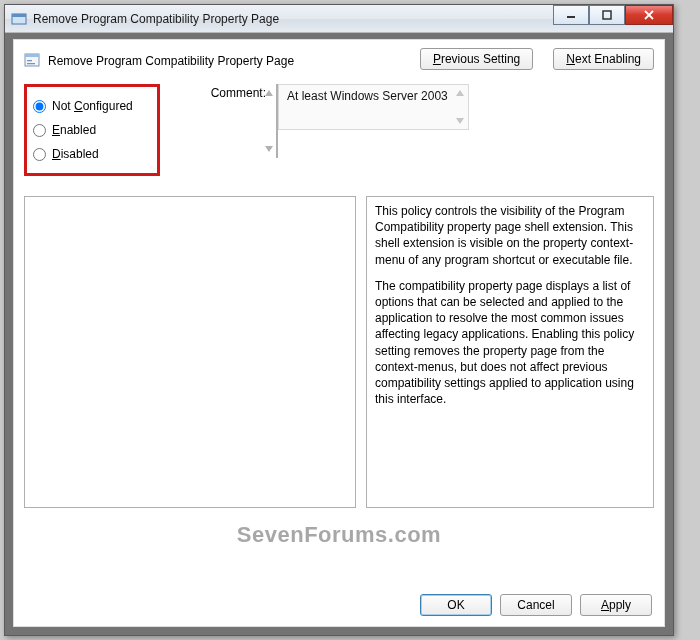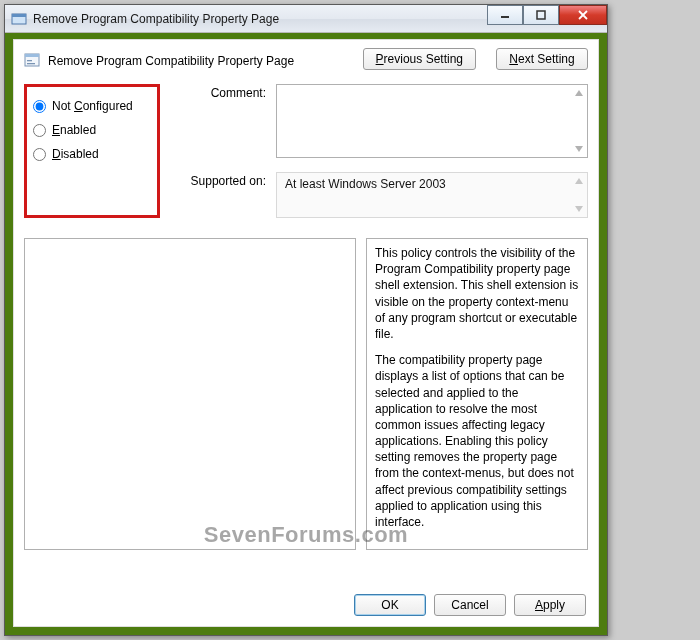--- a/index.html
+++ b/index.html
@@ -1,17 +1,17 @@
 <!DOCTYPE html>
 <html><head>
   <meta charset="utf-8">
   <style>
     * { box-sizing: border-box; font-family: "Segoe UI", Tahoma, sans-serif; font-size: 12px; }
     body { margin: 0; padding: 0; background: #ccc; width: 700px; height: 640px; overflow: hidden; }
-    .window { position: absolute; left: 4px; top: 4px; width: 604px; height: 632px; background: #4d7c0f; border: 1px solid #5a5a5a; box-shadow: 2px 2px 6px rgba(0,0,0,.35); }
+    .window { position: absolute; left: 4px; top: 4px; width: 670px; height: 632px; background: #737373; border: 1px solid #5a5a5a; box-shadow: 2px 2px 6px rgba(0,0,0,.35); }
     
     .titlebar { height: 28px; background: linear-gradient(to bottom, #eef2f8 0%, #e4e9f0 50%, #d7dde6 51%, #e6ebf2 100%); display:flex; align-items:center; padding-left:6px; border-bottom:1px solid #b8b8b8; }
     .titlebar .app-icon { width:16px; height:16px; margin-right:6px; display:inline-block; }
     .titlebar .title-text { color:#1a1a1a; flex:1; }
     .win-controls { display:flex; height:100%; }
     .win-btn { width:36px; height:20px; margin-top:0; border:1px solid #6a7a8a; background:linear-gradient(#f7fbff,#dbe6f2); display:flex; align-items:center; justify-content:center; }
     .win-btn.min { border-top-left-radius:0; }
     .win-btn.close { width:48px; background:linear-gradient(#f08080,#d43b2a,#c12e1f); border-color:#8a2a1e; }
     .win-btn svg { display:block; }
     
@@ -23,21 +23,21 @@
     .nav-btns { display:flex; gap:20px; margin-left:auto; }
     .btn { background:linear-gradient(#fdfdfd,#ececec); border:1px solid #9a9a9a; border-radius:3px; padding:3px 12px; min-width:92px; text-align:center; cursor:default; }
     .btn u { text-decoration:underline; }
     
     .upper { display:flex; gap:10px; margin-top:14px; }
     .radio-box { width:136px; border:3px solid #d01818; padding:6px 6px 8px 6px; }
     .radio-row { display:flex; align-items:center; gap:6px; margin:6px 0 10px 0; }
     .radio-row:last-child { margin-bottom:4px; }
     .radio-row label u { text-decoration:underline; }
     input[type=radio]{ margin:0; }
-    .fields { flex:1; display:flex; flex-direction:column; gap:14px; }
+    .fields { flex:1; display:flex; flex-direction:row; gap:0; }
     .field-row { display:flex; gap:10px; }
     .field-label { width:96px; text-align:right; padding-top:2px; color:#000; }
     .comment-box { flex:1; height:74px; border:1px solid #b0b0b0; background:#fff; position:relative; }
     .supported-box { flex:1; height:46px; border:1px solid #d9d9d9; background:#fafafa; position:relative; padding:4px 20px 16px 8px; color:#111; }
     .scroll-arrows { position:absolute; right:0; top:0; bottom:0; width:16px; display:flex; flex-direction:column; justify-content:space-between; }
     .sa { width:16px; height:16px; display:flex; align-items:center; justify-content:center; }
     .sa svg { opacity:.45; }
     
     .lower-labels { display:flex; margin-top:18px; }
     .lower-labels .lbl-options { width:338px; }
@@ -92,21 +92,21 @@
               <rect x="1" y="2" width="14" height="12" fill="#f2f6fb" stroke="#7a94b4"></rect>
               <rect x="1" y="2" width="14" height="3" fill="#9bbde0"></rect>
               <rect x="3" y="8" width="5" height="1.3" fill="#7a94b4"></rect>
               <rect x="3" y="11" width="8" height="1.3" fill="#7a94b4"></rect>
             </svg>
         </span>
         <span class="header-title">Remove Program Compatibility Property Page</span>
       </div>
       <div class="nav-btns">
         <div class="btn"><u>P</u><span></span><span id="prevrest">revious Setting</span></div>
-        <div class="btn"><u>N</u><span id="nextrest">ext Setting</span></div>
+        <div class="btn"><u>N</u><span id="nextrest">ext Enabling</span></div>
       </div>
     </div>
 
     <div class="upper">
       <div class="radio-box">
         <div class="radio-row">
           <input type="radio" name="state" checked="" style="">
           <label>Not <u>C</u>onfigured</label>
         </div>
         <div class="radio-row">
@@ -131,21 +131,20 @@
                 </div>
               <div class="sa">
                   <svg width="8" height="6">
                     <polygon points="0,0 8,0 4,6" fill="#555"></polygon>
                   </svg>
                 </div>
             </div>
           </div>
         </div>
         <div class="field-row">
-          <div class="field-label">Supported on:</div>
           <div class="supported-box">
             <span>At least Windows Server 2003</span>
             <div class="scroll-arrows">
               <div class="sa">
                   <svg width="8" height="6">
                     <polygon points="4,0 8,6 0,6" fill="#888"></polygon>
                   </svg>
                 </div>
               <div class="sa">
                   <svg width="8" height="6">

